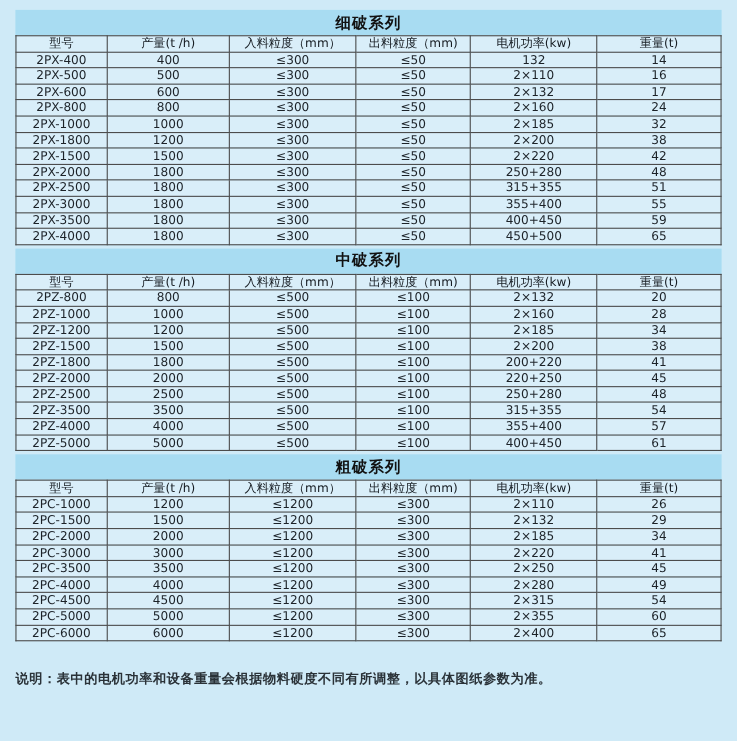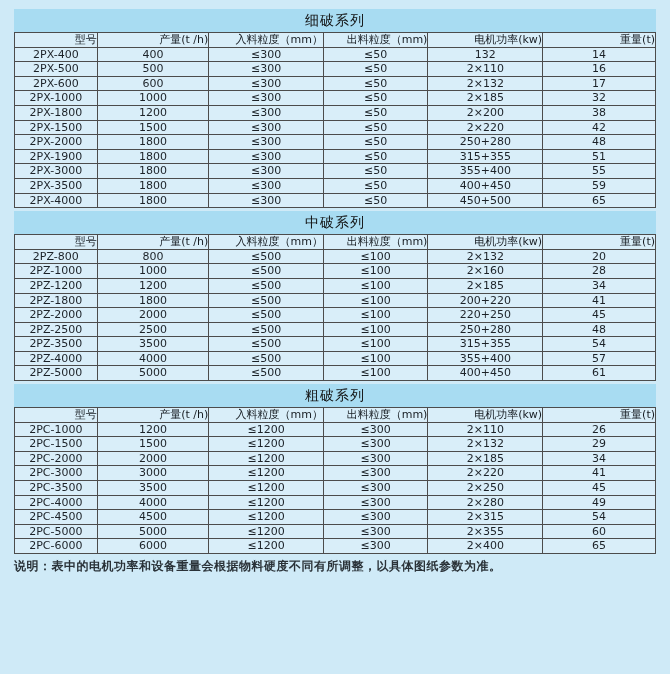--- a/index.html
+++ b/index.html
@@ -16,21 +16,21 @@
     padding: 9px 14px 0 14px;
   }
   .section { margin-bottom: 3px; }
   .section-bar {
     height: 23px;
     background: #a8dcf2;
     display: flex;
     align-items: center;
     justify-content: center;
     font-size: 14px;
-    font-weight: normal;
+    font-weight: bold;
     color: #111;
     letter-spacing: 1px;
   }
   table.spec {
     width: 100%;
     border-collapse: collapse;
     table-layout: fixed;
   }
   table.spec td, table.spec th {
     border: 1px solid #4c4c4c;
@@ -39,23 +39,23 @@
     line-height: 13.6px;
     font-size: 11px;
     font-weight: normal;
     text-align: center;
     vertical-align: middle;
     padding: 0;
     white-space: nowrap;
     overflow: hidden;
     color: #1c2228;
   }
-  table.spec th { color: #161c22; text-align: right; }
+  table.spec th { color: #161c22; }
   .note {
-    margin-top: 4px;
+    margin-top: 26px;
     font-size: 12px;
     font-weight: bold;
     color: #2a3238;
     letter-spacing: 0.5px;
   }
 </style>
 </head>
 <body>
 
 <div class="page">
@@ -98,20 +98,28 @@
             </tr>
             <tr>
               <td>2PX-600</td>
               <td>600</td>
               <td>≤300</td>
               <td>≤50</td>
               <td>2×132</td>
               <td>17</td>
             </tr>
             <tr>
+              <td>2PX-800</td>
+              <td>800</td>
+              <td>≤300</td>
+              <td>≤50</td>
+              <td>2×160</td>
+              <td>24</td>
+            </tr>
+            <tr>
               <td>2PX-1000</td>
               <td>1000</td>
               <td>≤300</td>
               <td>≤50</td>
               <td>2×185</td>
               <td>32</td>
             </tr>
             <tr>
               <td>2PX-1800</td>
               <td>1200</td>
@@ -130,21 +138,21 @@
             </tr>
             <tr>
               <td>2PX-2000</td>
               <td>1800</td>
               <td>≤300</td>
               <td>≤50</td>
               <td>250+280</td>
               <td>48</td>
             </tr>
             <tr>
-              <td>2PX-1900</td>
+              <td>2PX-2500</td>
               <td>1800</td>
               <td>≤300</td>
               <td>≤50</td>
               <td>315+355</td>
               <td>51</td>
             </tr>
             <tr>
               <td>2PX-3000</td>
               <td>1800</td>
               <td>≤300</td>
@@ -210,20 +218,28 @@
             </tr>
             <tr>
               <td>2PZ-1200</td>
               <td>1200</td>
               <td>≤500</td>
               <td>≤100</td>
               <td>2×185</td>
               <td>34</td>
             </tr>
             <tr>
+              <td>2PZ-1500</td>
+              <td>1500</td>
+              <td>≤500</td>
+              <td>≤100</td>
+              <td>2×200</td>
+              <td>38</td>
+            </tr>
+            <tr>
               <td>2PZ-1800</td>
               <td>1800</td>
               <td>≤500</td>
               <td>≤100</td>
               <td>200+220</td>
               <td>41</td>
             </tr>
             <tr>
               <td>2PZ-2000</td>
               <td>2000</td>

